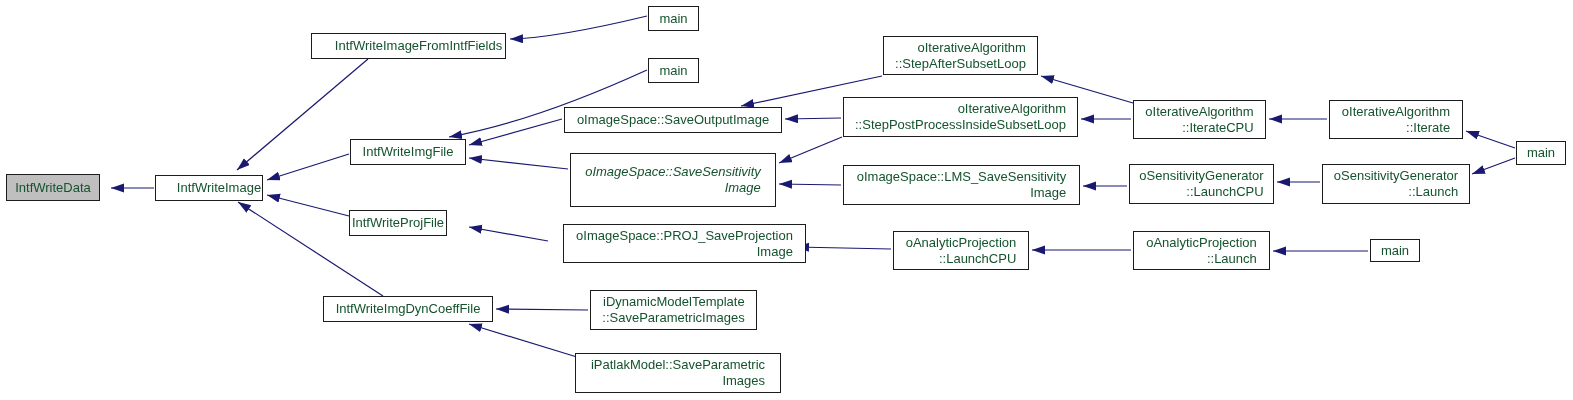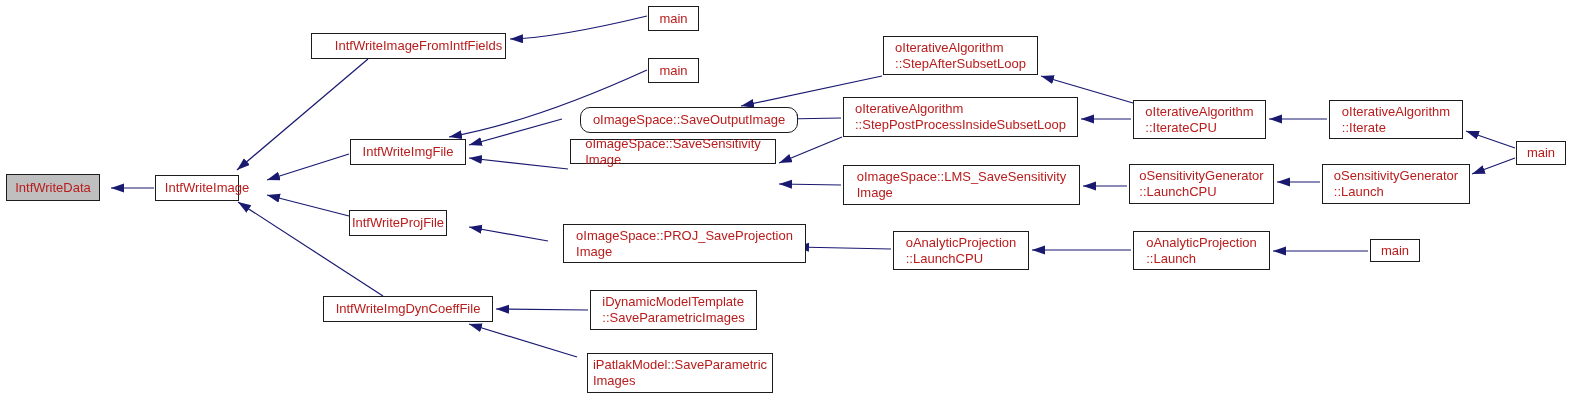--- a/index.html
+++ b/index.html
@@ -14,25 +14,25 @@
   #edge-layer {
     position: absolute;
     left: 0; top: 0;
     width: 1573px; height: 400px;
   }
   .node {
     position: absolute;
     box-sizing: border-box;
     border: 1.2px solid #1c1c1c;
     background: #ffffff;
-    color: #b91c1c;
+    color: #14532d;
     display: flex;
     align-items: center;
     justify-content: center;
-    text-align: left;
+    text-align: right;
     white-space: pre-line;
     font-size: 13px;
     line-height: 1.22;
     cursor: pointer;
   }
   .node.highlight { background: #bfbfbf; }
 </style>
 </head>
 <body>
 
@@ -67,35 +67,35 @@
         <path d="M 1320 182 L 1277 182" fill="none" stroke="#191970" stroke-width="1.2" marker-end="url(#arrowhead)"></path>
         <path d="M 1515 148 L 1466 131" fill="none" stroke="#191970" stroke-width="1.2" marker-end="url(#arrowhead)"></path>
         <path d="M 1515 158 L 1472 174" fill="none" stroke="#191970" stroke-width="1.2" marker-end="url(#arrowhead)"></path>
         <path d="M 891 249 L 796 247" fill="none" stroke="#191970" stroke-width="1.2" marker-end="url(#arrowhead)"></path>
         <path d="M 1131 250 L 1032 250" fill="none" stroke="#191970" stroke-width="1.2" marker-end="url(#arrowhead)"></path>
         <path d="M 1368 251 L 1273 251" fill="none" stroke="#191970" stroke-width="1.2" marker-end="url(#arrowhead)"></path>
       </g>
   </svg>
 
 <div class="node highlight" style="left: 6px; top: 174px; width: 94px; height: 27px;">IntfWriteData</div>
-    <div class="node" style="left: 155px; top: 175px; width: 84px; height: 26px; padding-left: 20px;">IntfWriteImage</div>
+    <div class="node" style="left: 155px; top: 175px; width: 108px; height: 26px; padding-left: 20px;">IntfWriteImage</div>
     <div class="node" style="left: 311px; top: 33px; width: 195px; height: 26px; padding-left: 20px;">IntfWriteImageFromIntfFields</div>
     <div class="node" style="left: 350px; top: 139px; width: 116px; height: 26px;">IntfWriteImgFile</div>
     <div class="node" style="left: 349px; top: 210px; width: 98px; height: 26px;">IntfWriteProjFile</div>
     <div class="node" style="left: 323px; top: 296px; width: 170px; height: 26px;">IntfWriteImgDynCoeffFile</div>
     <div class="node" style="left: 648px; top: 6px; width: 51px; height: 25px;">main</div>
     <div class="node" style="left: 648px; top: 58px; width: 51px; height: 25px;">main</div>
-    <div class="node" style="left: 580px; top: 107px; width: 218px; height: 26px; border-radius: 10px;">oImageSpace::SaveOutputImage</div>
-    <div class="node" style="left: 570px; top: 139px; width: 206px; height: 25px;">oImageSpace::SaveSensitivity
+    <div class="node" style="left: 564px; top: 107px; width: 218px; height: 26px;">oImageSpace::SaveOutputImage</div>
+    <div class="node" style="left: 570px; top: 153px; width: 206px; height: 54px; font-style: italic;">oImageSpace::SaveSensitivity
 Image</div>
     <div class="node" style="left: 551px; top: 224px; width: 243px; height: 39px; margin-left: 12px;">oImageSpace::PROJ_SaveProjection
 Image</div>
     <div class="node" style="left: 590px; top: 290px; width: 167px; height: 40px;">iDynamicModelTemplate
 ::SaveParametricImages</div>
-    <div class="node" style="left: 575px; top: 353px; width: 186px; height: 40px; margin-left: 12px;">iPatlakModel::SaveParametric
+    <div class="node" style="left: 575px; top: 353px; width: 206px; height: 40px;">iPatlakModel::SaveParametric
 Images</div>
     <div class="node" style="left: 883px; top: 36px; width: 155px; height: 39px;">oIterativeAlgorithm
 ::StepAfterSubsetLoop</div>
     <div class="node" style="left: 843px; top: 97px; width: 235px; height: 40px;">oIterativeAlgorithm
 ::StepPostProcessInsideSubsetLoop</div>
     <div class="node" style="left: 843px; top: 165px; width: 237px; height: 40px;">oImageSpace::LMS_SaveSensitivity
 Image</div>
     <div class="node" style="left: 893px; top: 231px; width: 136px; height: 39px;">oAnalyticProjection
 ::LaunchCPU</div>
     <div class="node" style="left: 1133px; top: 100px; width: 133px; height: 39px;">oIterativeAlgorithm

